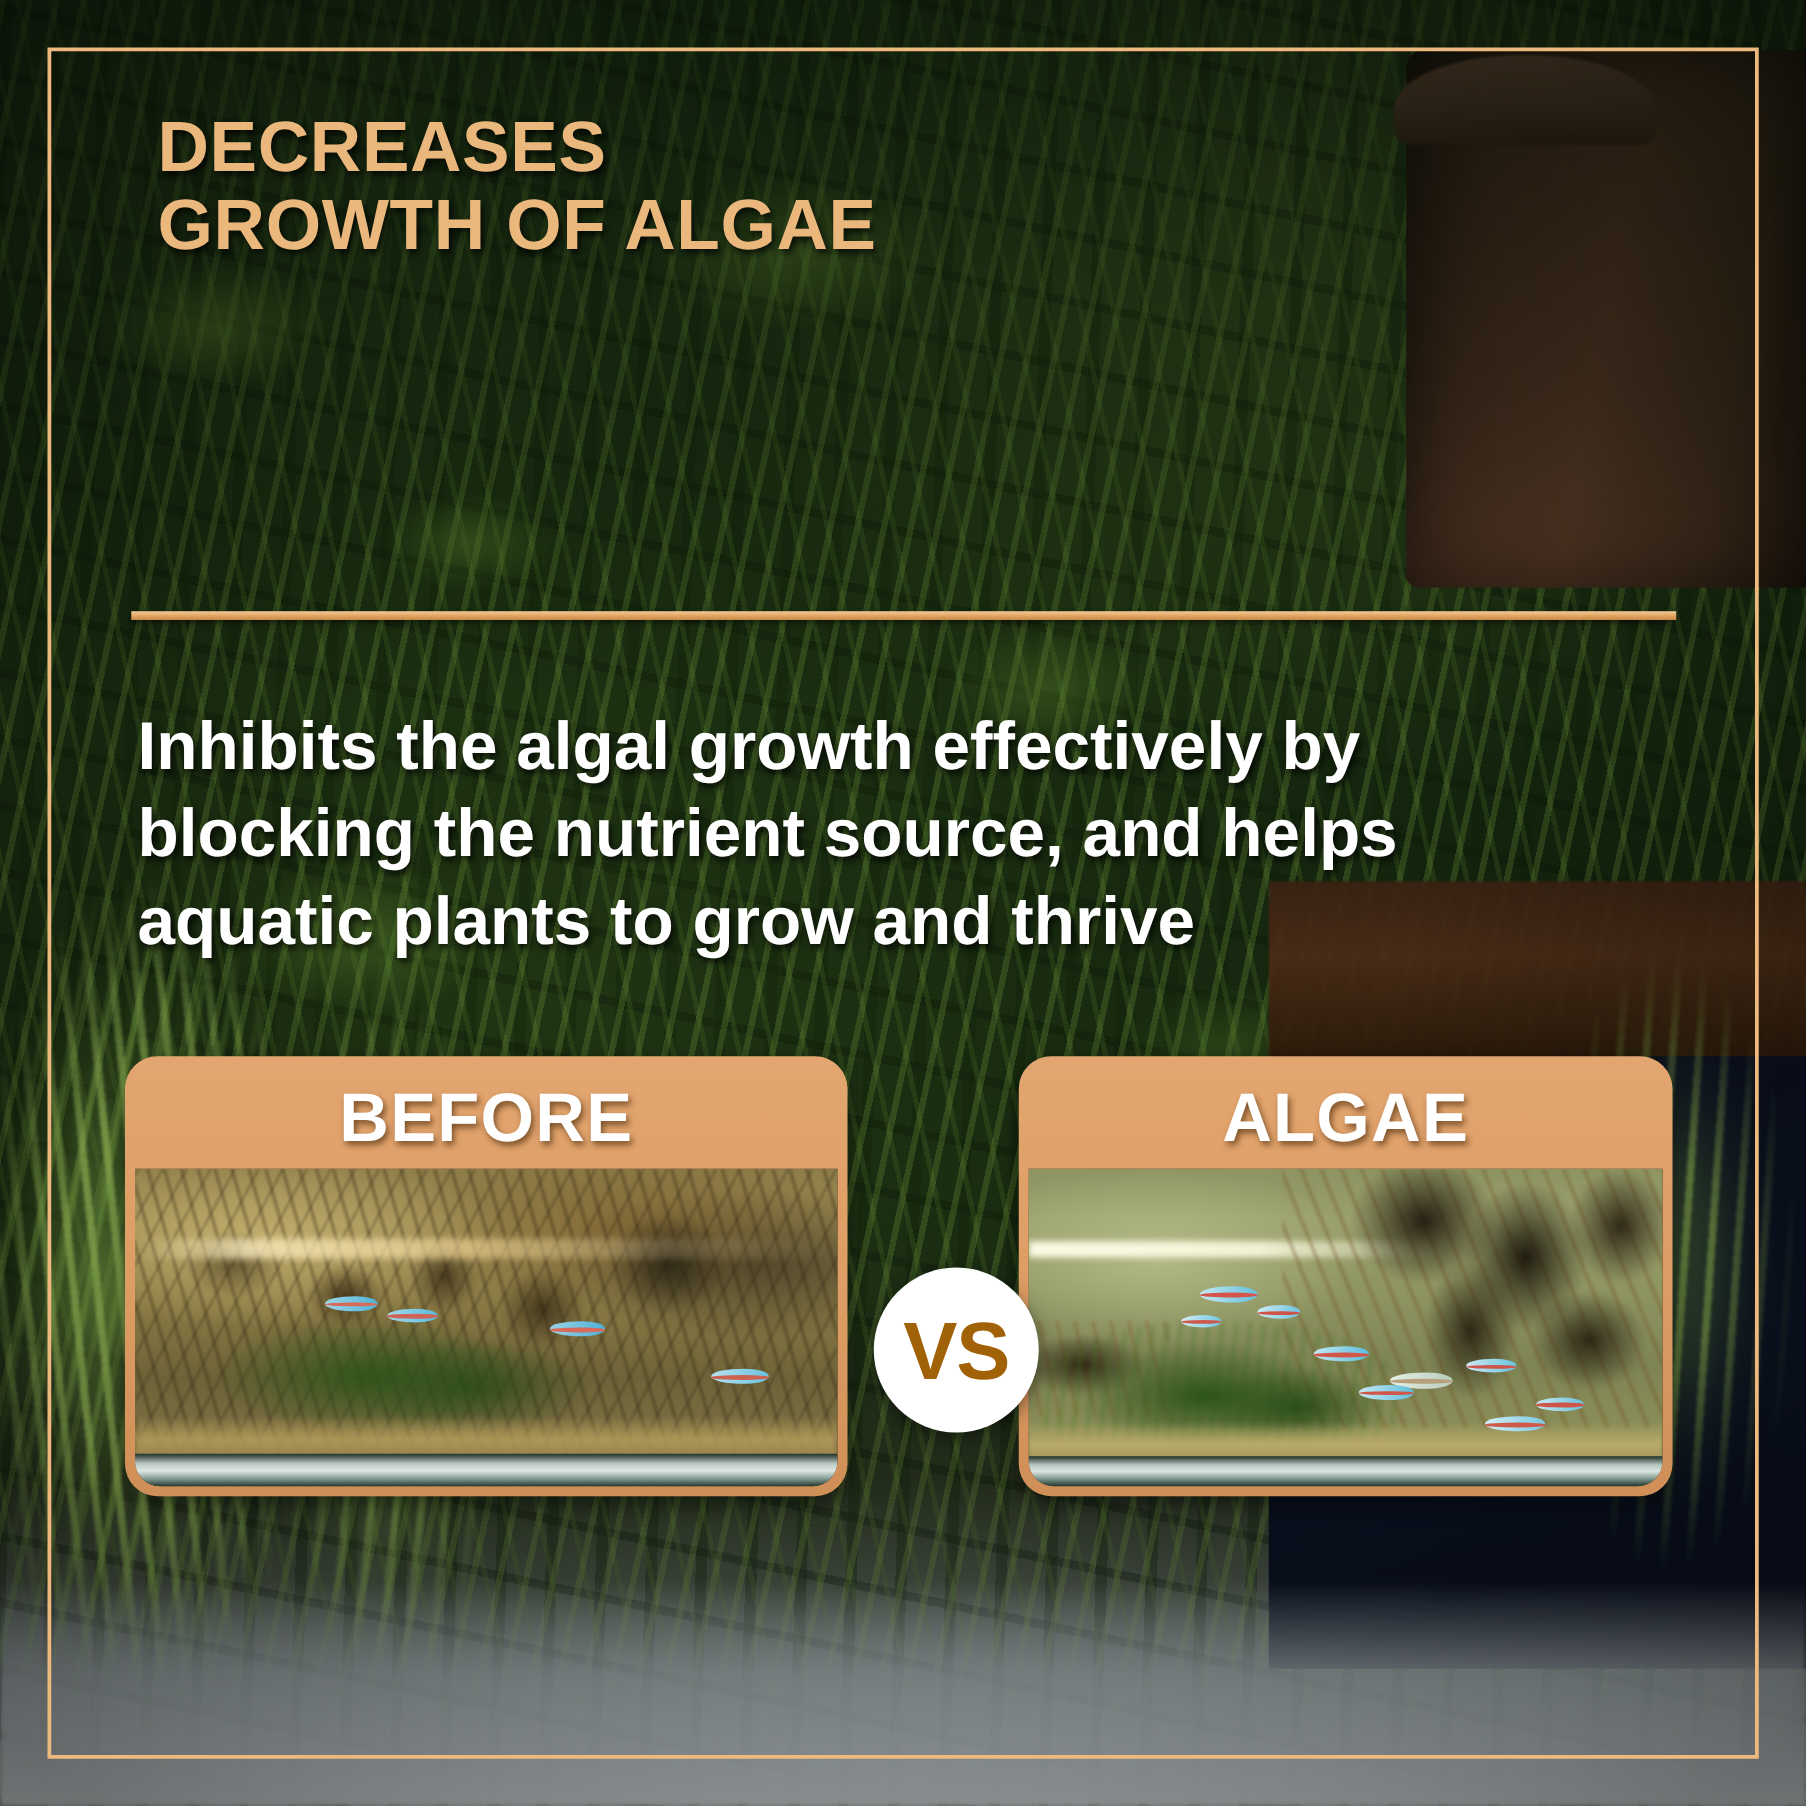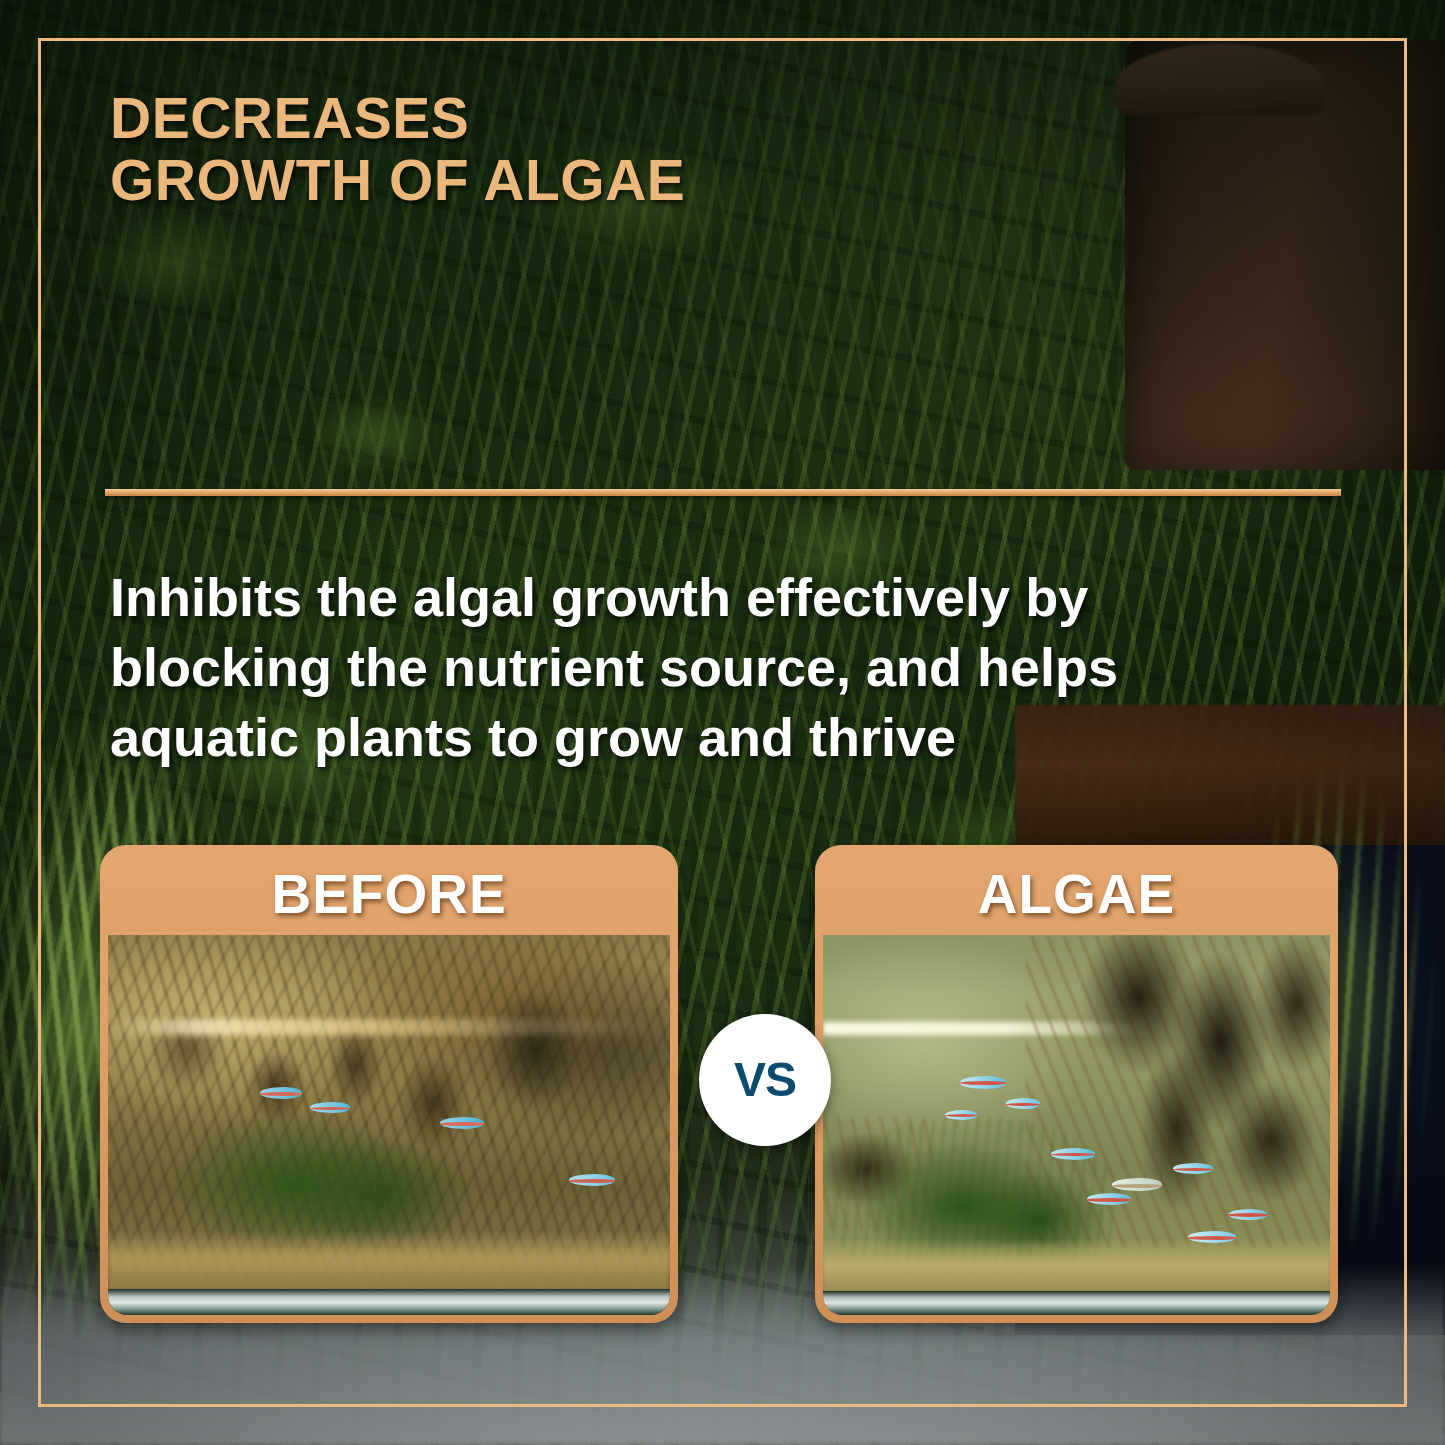--- a/index.html
+++ b/index.html
@@ -115,21 +115,21 @@
   }
 
   
   .gold-frame{
     position:absolute;left:38px;top:38px;right:38px;bottom:38px;
     border:3px solid #edb97f;
     pointer-events:none;
   }
 
   
-  .headings{position:absolute;left:110px;top:88px;width:1180px;}
+  .headings{position:absolute;left:126px;top:88px;width:1180px;}
   .headline{
     color:#eab77c;
     font-weight:bold;
     font-size:57px;
     line-height:1.08;
     letter-spacing:.5px;
     text-shadow:2px 3px 5px rgba(0,0,0,.72);
     margin:0;
     white-space:pre-line;
   }
@@ -148,21 +148,21 @@
     color:#ffffff;
     font-weight:bold;
     font-size:54px;
     line-height:1.30;
     text-shadow:2px 3px 6px rgba(0,0,0,.80);
     white-space:pre-line;
   }
 
   
   .panel{
-    position:absolute;top:845px;height:478px;
+    position:absolute;top:845px;height:352px;
     border-radius:26px;
     background:linear-gradient(180deg,#e3a670 0%,#dd9c63 55%,#d08f57 100%);
     box-shadow:0 6px 16px rgba(0,0,0,.45);
     overflow:hidden;
   }
   .panel.before{left:100px;width:578px;}
   .panel.after {left:815px;width:523px;}
 
   .panel-title{
     position:absolute;left:0;right:0;top:10px;height:78px;
@@ -276,21 +276,21 @@
 
   
   .vs-badge{
     position:absolute;left:699px;top:1014px;width:132px;height:132px;
     border-radius:50%;
     background:#ffffff;
     display:flex;align-items:center;justify-content:center;
     box-shadow:0 4px 14px rgba(0,0,0,.45);
   }
   .vs-badge span{
-    color:#0c4a6e;font-weight:bold;font-size:48px;letter-spacing:-1px;line-height:1;
+    color:#a16207;font-weight:bold;font-size:65px;letter-spacing:-1px;line-height:1;
   }
 
   
   .footer{
     position:absolute;left:0;right:0;top:1382px;height:63px;
     background:linear-gradient(90deg,#b77c41 0%,#c9884a 18%,#dfa264 52%,#e7aa6d 72%,#d9995c 100%);
     display:flex;align-items:center;justify-content:center;
   }
   .footer span{
     color:#ffffff;font-weight:bold;font-style:italic;font-size:25px;letter-spacing:.4px;

